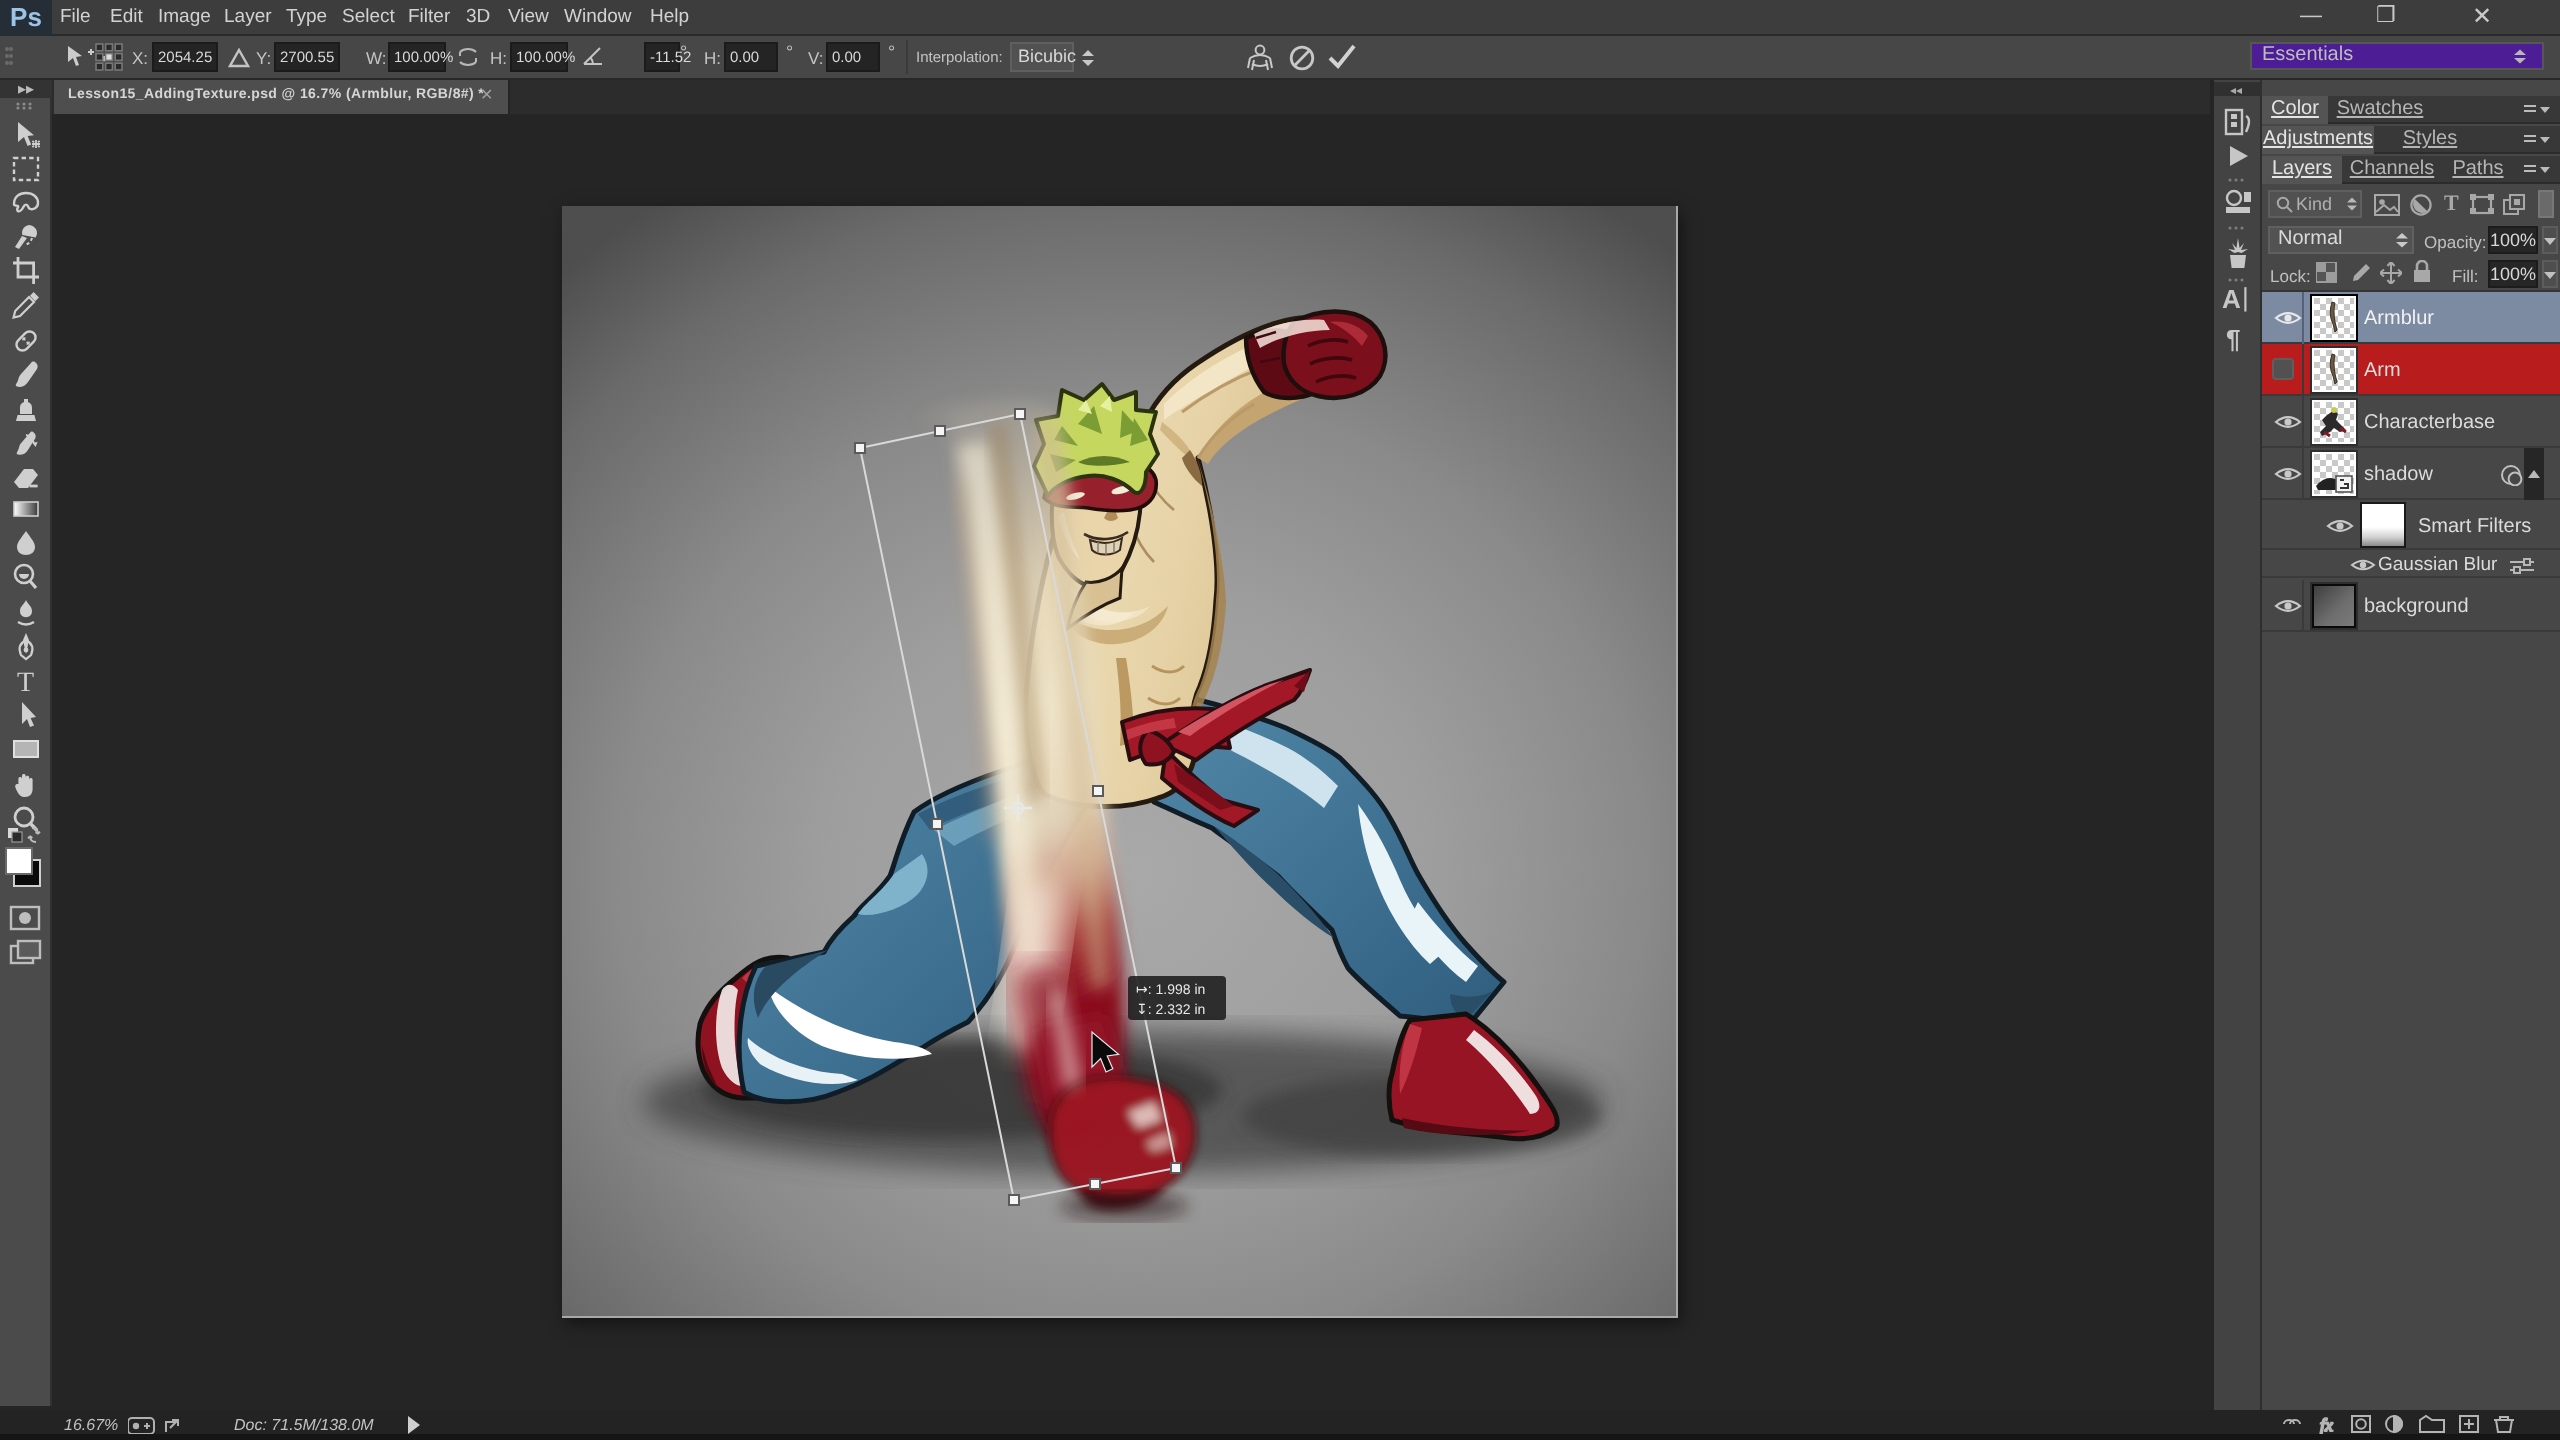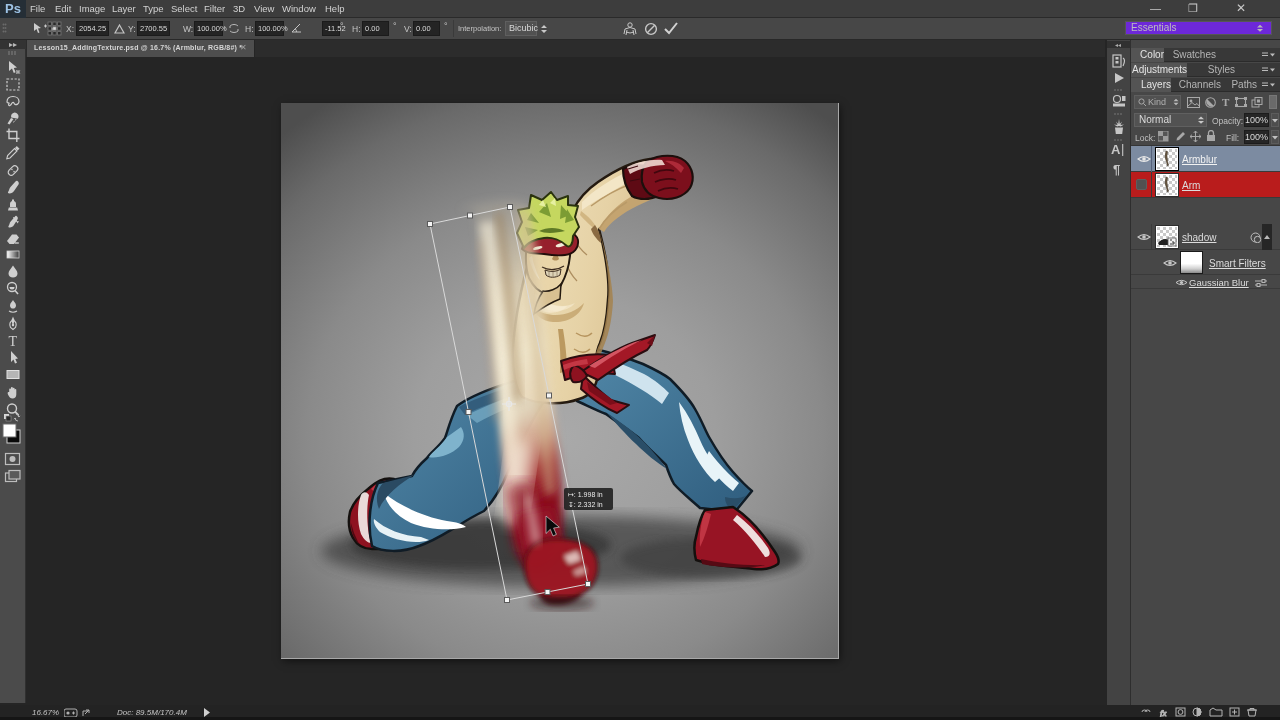--- a/index.html
+++ b/index.html
@@ -26,26 +26,26 @@
 .tool { position:absolute; left:4px; width:18px; height:17px; }
 
 #docarea { position:absolute; left:26px; top:57px; width:1079px; height:648px; background:#252525; }
 #artboard { position:absolute; left:255px; top:46px; width:557px; height:555px;
   background:radial-gradient(ellipse 430px 400px at 51% 60%, #a9a9a9 0%, #9e9e9e 35%, #8a8a8a 60%, #6a6a6a 85%, #4e4e4e 100%);
   box-shadow:2px 3px 8px rgba(0,0,0,0.55); }
 #artboard::after { content:""; position:absolute; right:-1px; top:0; width:1px; height:556px; background:#a8a8a8; }
 #artboard::before { content:""; position:absolute; left:0; bottom:-1px; width:558px; height:1px; background:#a8a8a8; }
 #dockstrip { position:absolute; left:1107px; top:40px; width:24px; height:665px; background:#434343; border-right:1px solid #2e2e2e; }
 #panels { position:absolute; left:1131px; top:40px; width:149px; height:665px; background:#474747; }
-.ptab { position:absolute; height:14px; font-size:10px; color:#b5b5b5; line-height:14px; text-align:right; }
+.ptab { position:absolute; height:14px; font-size:10px; color:#b5b5b5; line-height:14px; text-align:center;text-decoration:underline; }
 .ptab.active { background:#545454; color:#e4e4e4; }
 .tabrow { position:absolute; left:0; width:149px; height:15px; background:#383838; border-bottom:1px solid #2b2b2b; }
 
 .lrow { position:absolute; left:0; width:149px; height:26px; border-bottom:1px solid #3a3a3a; }
-.lname { position:absolute; left:51px; top:8px; font-size:10px; color:#dcdcdc;text-decoration:underline; }
+.lname { position:absolute; left:51px; top:8px; font-size:10px; color:#dcdcdc; }
 
 #statusbar { position:absolute; left:0; top:705px; width:1280px; height:15px; background:#232323; }
 #statusbar2 { position:absolute; left:0; top:717px; width:1280px; height:3px; background:#151515; }
 .sbtext { position:absolute; top:3px; font-size:8px; color:#c2c2c2;font-style:italic; }
 </style>
 </head>
 <body>
 <div id="app">
 
 <div id="menubar">
@@ -132,21 +132,21 @@
           <path d="M3 8 q5 -3 10 0 M3 8 l-1 5 M13 8 l1 5 M5 9 l-1 5 M11 9 l1 5 M4 11 q4 2 8 0"></path>
         </g>
       </svg>
   <svg class="abs" style="left:644px;top:4px" width="14" height="14">
         <circle cx="7" cy="7" r="5.4" fill="none" stroke="#c8c8c8" stroke-width="1.4"></circle>
         <path d="M3.3 10.7 L10.7 3.3" stroke="#c8c8c8" stroke-width="1.4"></path>
       </svg>
   <svg class="abs" style="left:663px;top:3px" width="16" height="15">
         <path d="M2 8 L6 12 L14 2" fill="none" stroke="#d2d2d2" stroke-width="2"></path>
       </svg>
-  <div class="abs" style="left:1125px;top:3px;width:147px;height:14px;background:#6d28d9;border:1px solid #565656;color:#bdbdbd;font-size:10px;line-height:12px;padding-left:5px">Essentials</div>
+  <div class="abs" style="left:1125px;top:3px;width:147px;height:14px;background:#4c1d95;border:1px solid #565656;color:#bdbdbd;font-size:10px;line-height:12px;padding-left:5px">Essentials</div>
   <svg class="abs" style="left:1256px;top:6px" width="8" height="9">
         <path d="M1 3.5 l3-2.8 3 2.8 Z M1 5 l3 2.8 3-2.8 Z" fill="#b8b8b8"></path>
       </svg>
 </div>
 
 <div id="tabbar">
   <div id="doctab">Lesson15_AddingTexture.psd @ 16.7% (Armblur, RGB/8#) * <span class="close">✕</span></div>
 </div>
 
 <div id="lefttop">▸▸</div>
@@ -605,21 +605,21 @@
 </div>
 
 <div id="statusbar">
   <span class="sbtext" style="left:32px">16.67%</span>
   <svg class="abs" style="left:64px;top:3px" width="30" height="10">
         <rect x="0" y="1" width="13" height="8" rx="2" fill="none" stroke="#b0b0b0"></rect>
         <circle cx="4" cy="5" r="1.6" fill="#b0b0b0"></circle>
         <path d="M8 5 l3 0 m-1.5-1.5 l0 3" stroke="#b0b0b0"></path>
         <path d="M19 8 l0-5 5 0 M21 6 l4-4 m0 3 l0-3 -3 0" stroke="#b0b0b0" fill="none"></path>
       </svg>
-  <span class="sbtext" style="left:117px">Doc: 89.5M/170.4M</span>
+  <span class="sbtext" style="left:117px">Doc: 71.5M/138.0M</span>
   <svg class="abs" style="left:203px;top:3px" width="8" height="9">
         <path d="M1 0 L7 4.5 L1 9 Z" fill="#cfcfcf"></path>
       </svg>
   <svg class="abs" style="left:1140px;top:2px" width="125" height="10" viewBox="0 0 125 10">
     <g stroke="#b4b4b4" fill="none">
     <path d="M2 5 a2.5 2 0 0 1 5 0 M5 5 a2.5 2 0 0 1 5 0"></path>
     <text x="20" y="8.5" font-size="9" fill="#b4b4b4" font-style="italic" font-family="Liberation Serif,serif">fx</text>
     <rect x="36" y="1" width="9" height="8"></rect>
           <circle cx="40.5" cy="5" r="2.4"></circle>
     <circle cx="57" cy="5" r="4"></circle>
@@ -657,20 +657,37 @@
     <div class="abs" style="left:24px;top:1px;width:24px;height:24px;background:#2e2e2e;padding:1px">
           <div style="width:22px;height:22px;border:1px solid #fff;background:repeating-conic-gradient(#fff 0% 25%, #c9c9c9 0% 50%) 0 0/6px 6px;position:relative">
             <svg width="20" height="20" style="position:absolute;left:0;top:0">
               <path d="M9 2 Q7 8 9.5 13 L10.5 17 L11.5 16 L10.5 12 Q9.5 6 10.5 2.5 Z" fill="#6b5a43" stroke="#3a2e20" stroke-width="0.5"></path>
             </svg>
           </div>
         </div>
     <span class="lname">Arm</span>
   </div>
 
+  <div class="lrow" style="top:158px;background:#474747">
+    <svg class="abs" style="left:6px;top:8px" width="14" height="10">
+          <path d="M1 5 Q7 0.2 13 5 Q7 9.8 1 5 Z" fill="none" stroke="#c8c8c8" stroke-width="1.1"></path>
+          <circle cx="7" cy="5" r="1.8" fill="#c8c8c8"></circle>
+        </svg>
+    <div class="abs" style="left:20px;top:0;width:1px;height:26px;background:#3a3a3a"></div>
+    <div class="abs" style="left:24px;top:1px;width:24px;height:24px;background:#2e2e2e;padding:1px">
+          <div style="width:22px;height:22px;border:1px solid #fff;background:repeating-conic-gradient(#fff 0% 25%, #c9c9c9 0% 50%) 0 0/6px 6px;position:relative">
+            <svg width="20" height="20" style="position:absolute;left:0;top:0">
+              <path d="M10 4 l2 2 -1 3 3 3 2 2 -3 1 -3-2 -2 2 -4 2 -1-2 3-3 -2-3 2-2 z" fill="#2b2b2b"></path>
+              <circle cx="10" cy="4" r="1.5" fill="#c8c855"></circle>
+              <path d="M5 15 l3 2 M13 13 l3 2" stroke="#8a1620" stroke-width="1.5"></path>
+            </svg>
+          </div>
+        </div>
+    <span class="lname">Characterbase</span>
+  </div>
 
   <div class="lrow" style="top:210px;background:#474747;height:25px">
     <svg class="abs" style="left:32px;top:8px" width="14" height="10">
           <path d="M1 5 Q7 0.2 13 5 Q7 9.8 1 5 Z" fill="none" stroke="#c8c8c8" stroke-width="1.1"></path>
           <circle cx="7" cy="5" r="1.8" fill="#c8c8c8"></circle>
         </svg>
     <div class="abs" style="left:49px;top:1px;width:23px;height:23px;background:linear-gradient(#ffffff 55%, #cfcfcf 80%, #8a8a8a 100%);border:1px solid #1a1a1a"></div>
     <span class="lname" style="left:78px">Smart Filters</span>
   </div>
 
@@ -706,14 +723,25 @@
           <circle cx="6.5" cy="4.5" r="1.6" fill="#c8c8c8"></circle>
         </svg>
     <span class="lname" style="left:58px;top:2px;font-size:9.5px">Gaussian Blur</span>
     <svg class="abs" style="left:124px;top:4px" width="13" height="8">
           <path d="M0 2 l12 0 M0 6 l12 0" stroke="#b8b8b8" stroke-width="1"></path>
           <rect x="7" y="0.5" width="3" height="3" fill="#474747" stroke="#b8b8b8"></rect>
           <rect x="2" y="4.5" width="3" height="3" fill="#474747" stroke="#b8b8b8"></rect>
         </svg>
   </div>
 
+  <div class="lrow" style="top:250px;background:#474747">
+    <svg class="abs" style="left:6px;top:8px" width="14" height="10">
+          <path d="M1 5 Q7 0.2 13 5 Q7 9.8 1 5 Z" fill="none" stroke="#c8c8c8" stroke-width="1.1"></path>
+          <circle cx="7" cy="5" r="1.8" fill="#c8c8c8"></circle>
+        </svg>
+    <div class="abs" style="left:20px;top:0;width:1px;height:26px;background:#3a3a3a"></div>
+    <div class="abs" style="left:24px;top:1px;width:24px;height:24px;background:#2e2e2e;padding:1px">
+          <div style="width:22px;height:22px;border:1px solid #0a0a0a;background:linear-gradient(135deg,#3f3f3f,#6e6e6e 60%,#7a7a7a)"></div>
+        </div>
+    <span class="lname">background</span>
+  </div>
 </div>
 </div>
 
 </body></html>

